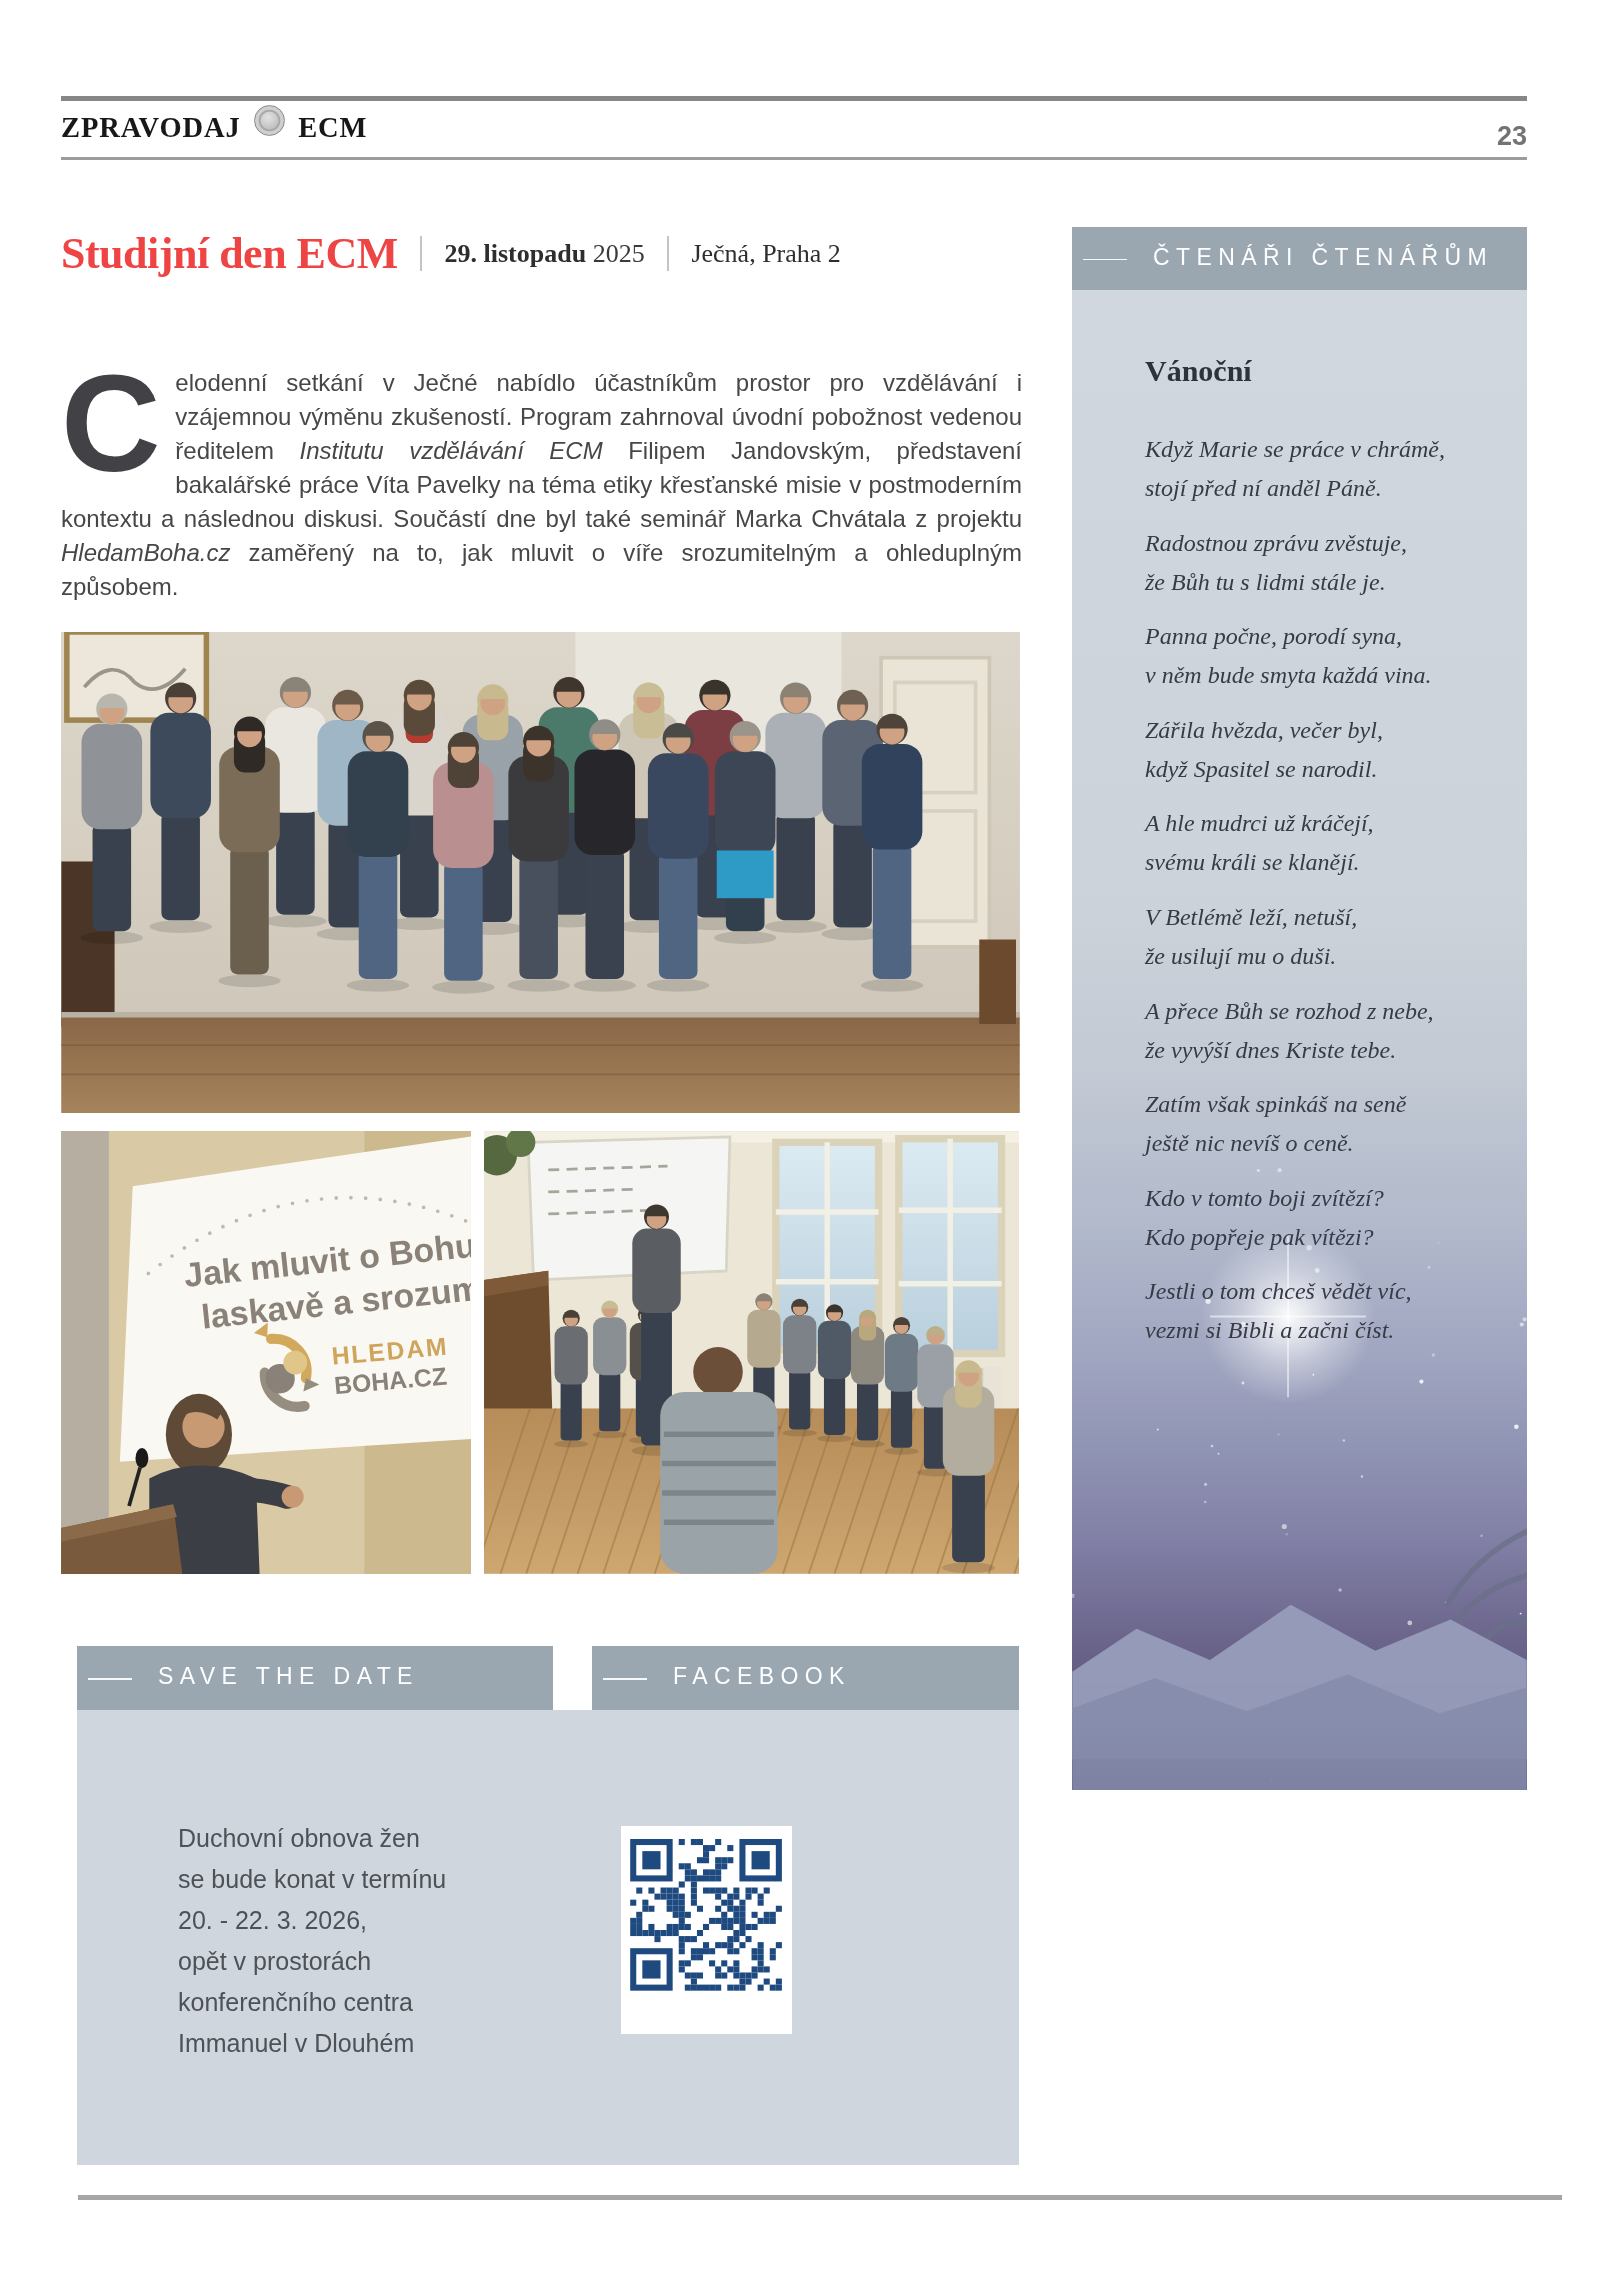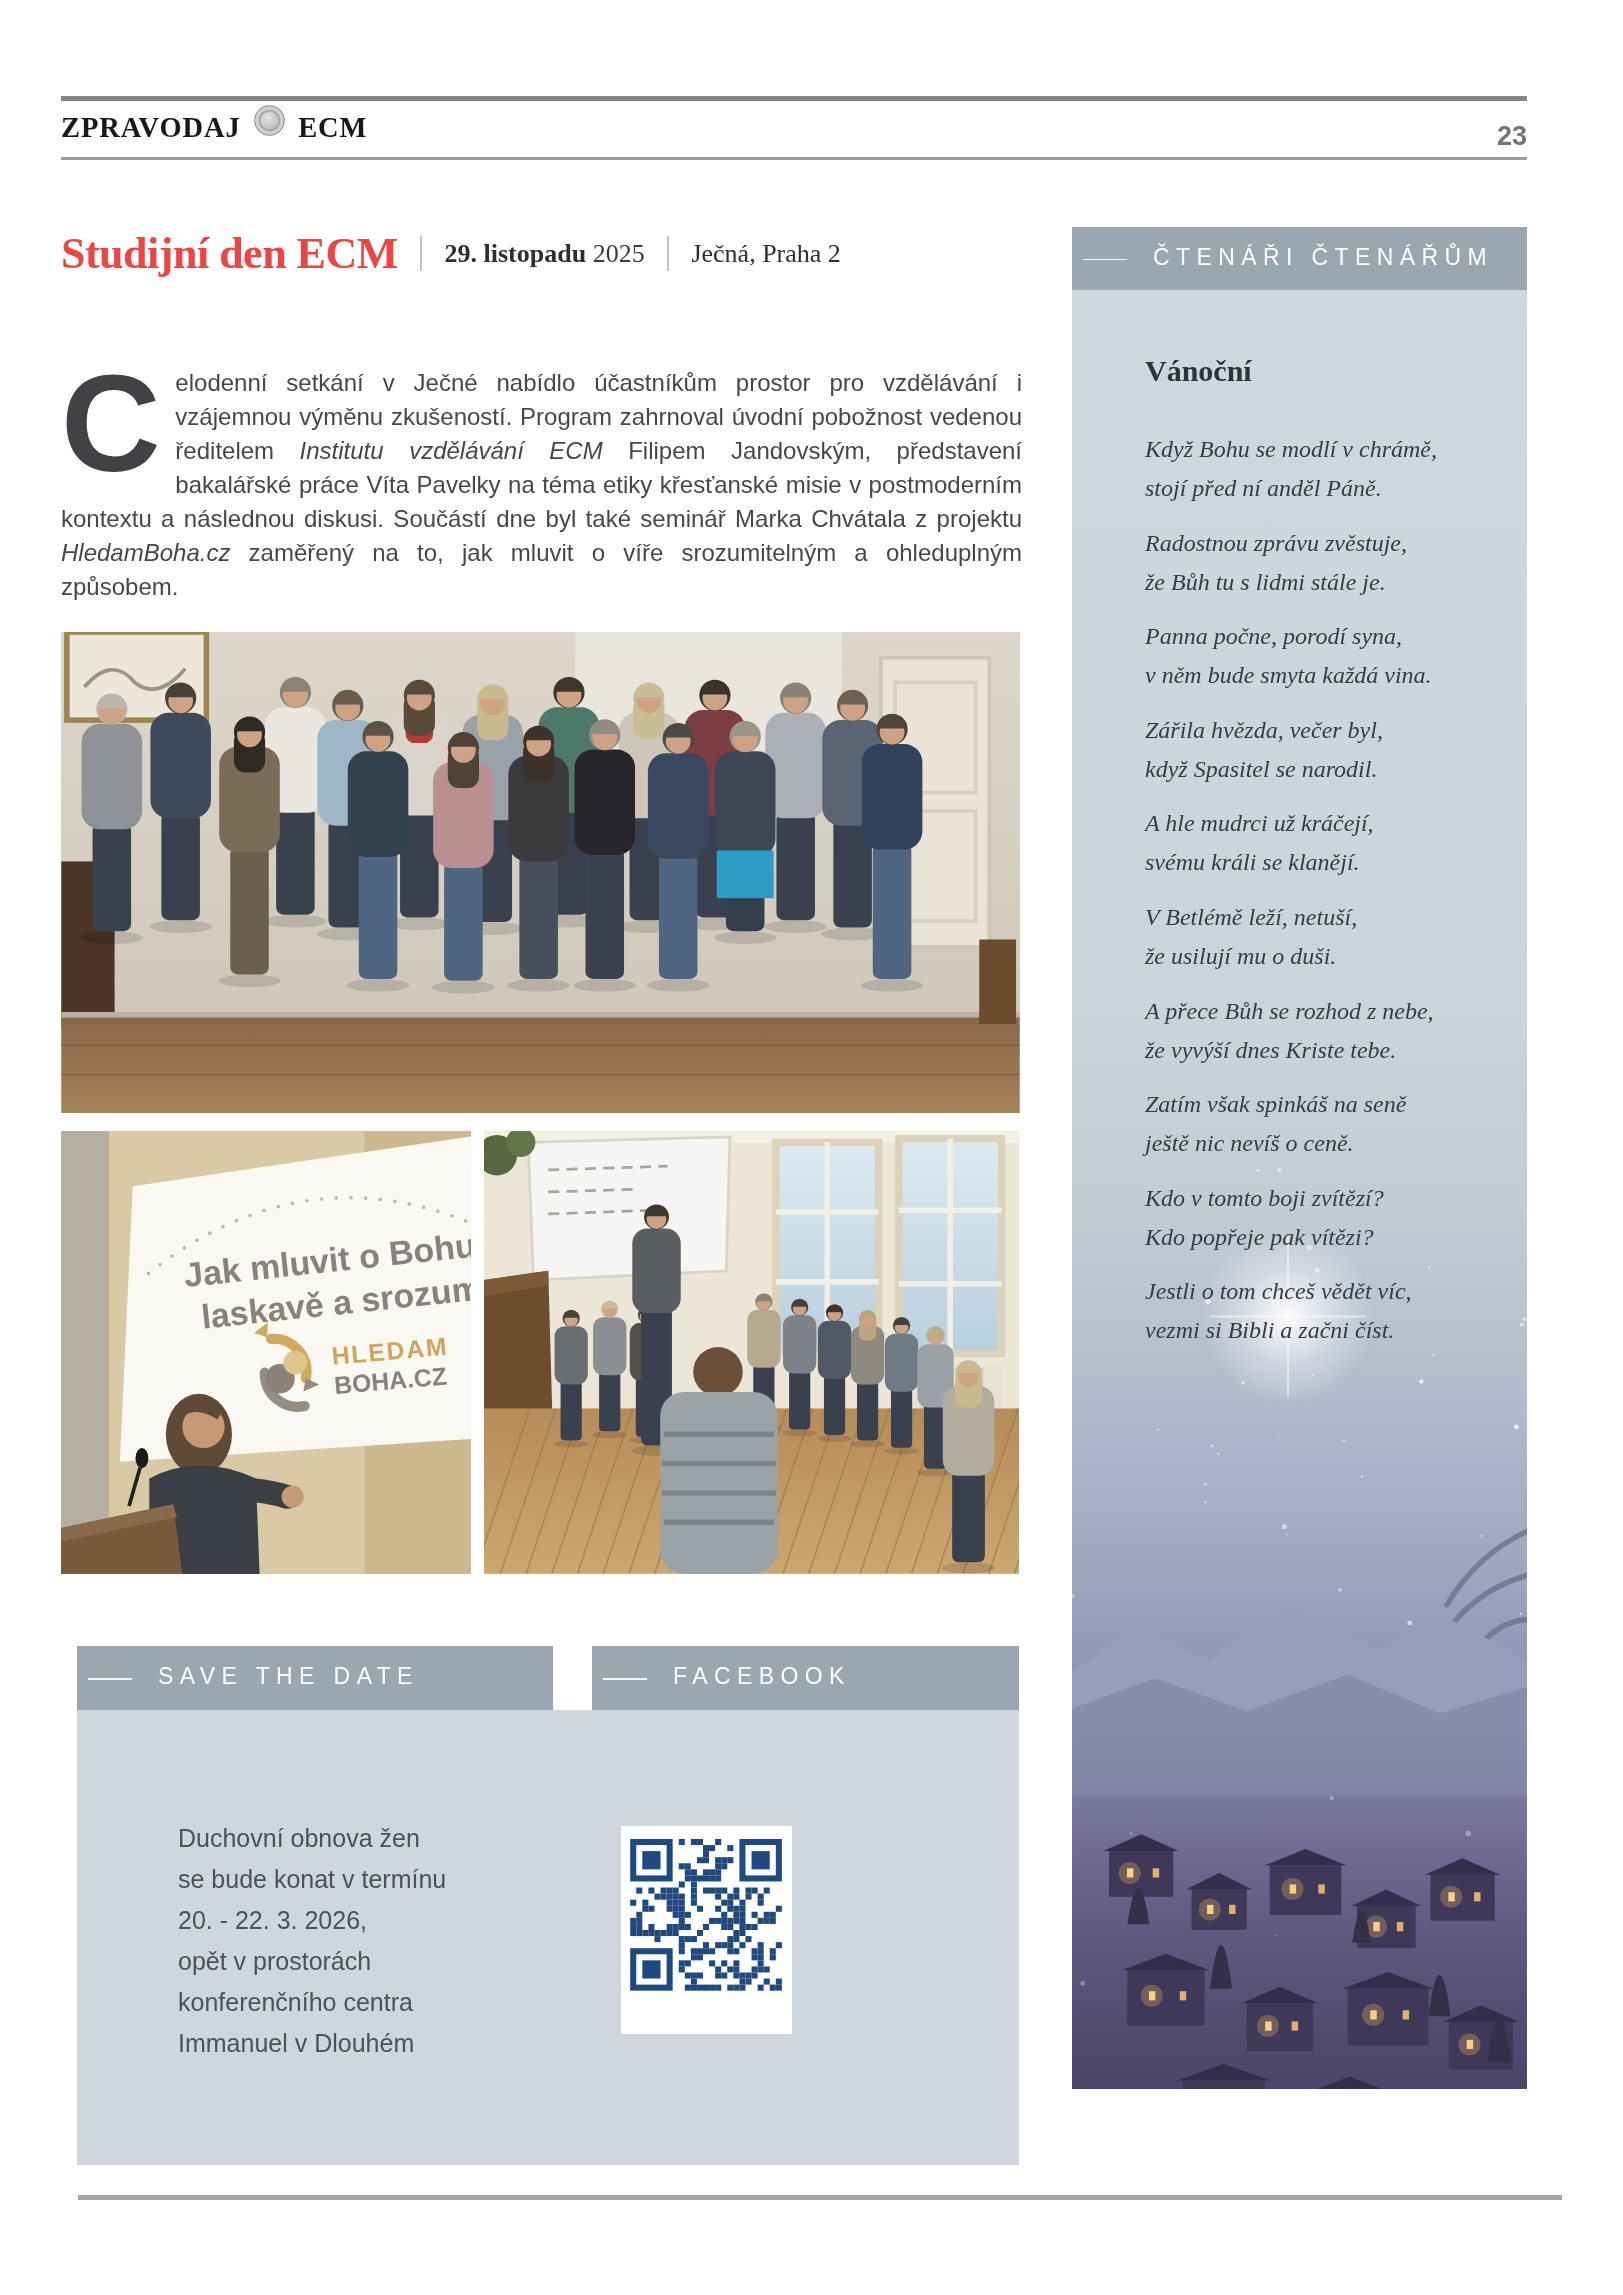--- a/index.html
+++ b/index.html
@@ -44,21 +44,21 @@
   .band{position:absolute;background:#9aa7b1;color:#ffffff;}
   .band .dash{position:absolute;left:11px;top:50%;width:44px;height:1.8px;background:rgba(255,255,255,.92);}
   .band .band-label{position:absolute;left:81px;top:50%;transform:translateY(-54%);
      font-size:23px;letter-spacing:6.4px;font-weight:normal;}
   .box-body{position:absolute;background:#cfd6dd;}
   .save-lines{position:absolute;left:101px;top:108px;font-size:25px;line-height:41px;color:#4e5257;}
   .qr-panel{position:absolute;left:28.5px;top:116px;width:171px;height:208px;background:#ffffff;}
 
   
   #sidebar-band{left:1072px;top:227px;width:455px;height:63px;}
-  #sidebar-panel{position:absolute;left:1072px;top:290px;width:455px;height:1799px;overflow:hidden;
+  #sidebar-panel{position:absolute;left:1072px;top:290px;width:455px;height:1500px;overflow:hidden;
      background:linear-gradient(180deg,#d0d7de 0%,#ccd3da 40%,#c3cad4 52%,#b2bacc 62%,
         #a3a8c2 70%,#9195b5 77%,#7f7da3 84%,#686188 91%,#4e4769 100%);}
   .panel-scene{position:absolute;left:0;top:0;width:455px;height:1874px;}
   .panel-content{position:absolute;left:73px;top:0;width:363px;z-index:3;}
   .poem-title{font-family:"Liberation Serif",serif;font-weight:bold;font-size:30px;
      color:#2e333b;margin:64px 0 0 0;}
   .poem-author{font-family:"Liberation Serif",serif;font-size:25px;line-height:38px;
      color:#3c424c;margin-top:40px;}
   .poem{margin-top:42px;}
   .stanza{font-family:"Liberation Serif",serif;font-style:italic;font-size:24px;
@@ -814,21 +814,21 @@
           <path d="M60,1780 q12,-80 24,0 z"></path>
             <path d="M150,1850 q12,-95 24,0 z"></path>
           <path d="M305,1800 q10,-70 20,0 z"></path>
             <path d="M388,1880 q12,-90 24,0 z"></path>
           <path d="M452,1930 q13,-100 26,0 z"></path>
         </g>
       </svg>
       <div class="panel-content">
         <h2 class="poem-title">Vánoční</h2>
         <div class="poem">
-          <p class="stanza"><span>Když Bohu se modlí v chrámě,</span><br><span>stojí před ní anděl Páně.</span></p>
+          <p class="stanza"><span>Když Marie se práce v chrámě,</span><br><span>stojí před ní anděl Páně.</span></p>
           <p class="stanza"><span>Radostnou zprávu zvěstuje,</span><br><span>že Bůh tu s lidmi stále je.</span></p>
           <p class="stanza"><span>Panna počne, porodí syna,</span><br><span>v něm bude smyta každá vina.</span></p>
           <p class="stanza"><span>Zářila hvězda, večer byl,</span><br><span>když Spasitel se narodil.</span></p>
           <p class="stanza"><span>A hle mudrci už kráčejí,</span><br><span>svému králi se klanějí.</span></p>
           <p class="stanza"><span>V Betlémě leží, netuší,</span><br><span>že usilují mu o duši.</span></p>
           <p class="stanza"><span>A přece Bůh se rozhod z nebe,</span><br><span>že vyvýší dnes Kriste tebe.</span></p>
           <p class="stanza"><span>Zatím však spinkáš na seně</span><br><span>ještě nic nevíš o ceně.</span></p>
           <p class="stanza"><span>Kdo v tomto boji zvítězí?</span><br><span>Kdo popřeje pak vítězi?</span></p>
           <p class="stanza"><span>Jestli o tom chceš vědět víc,</span><br><span>vezmi si Bibli a začni číst.</span></p>
         </div>

